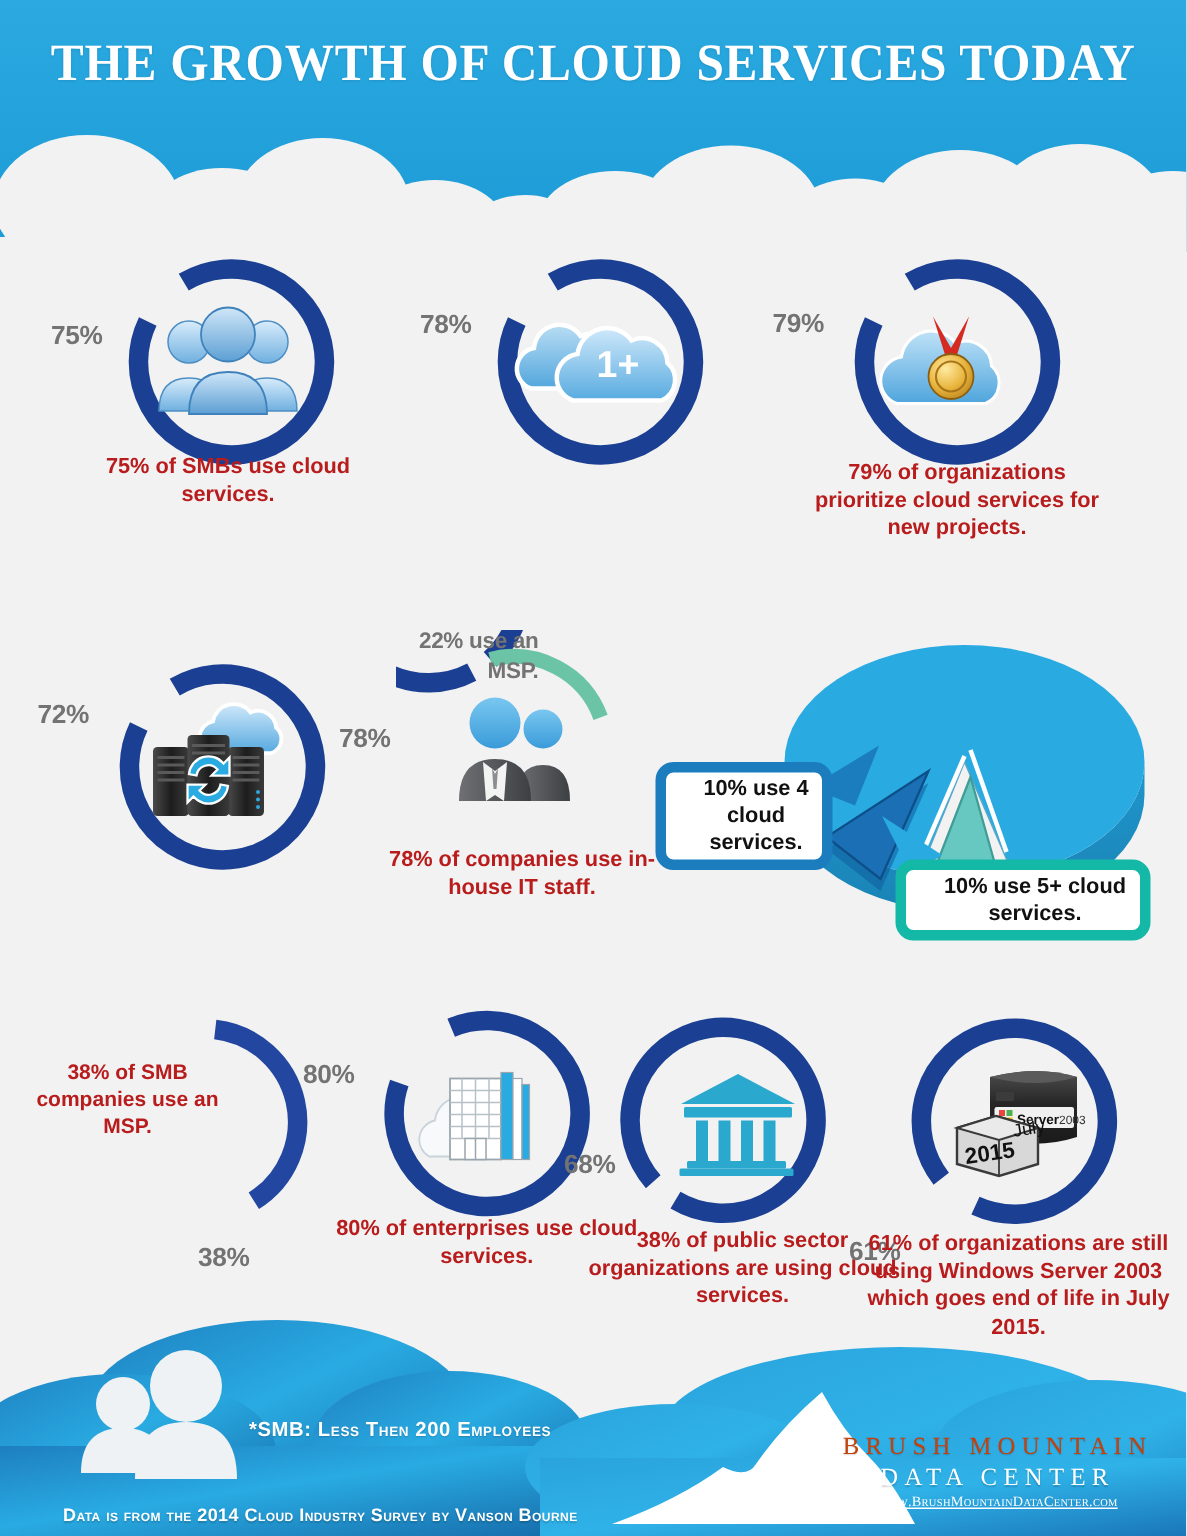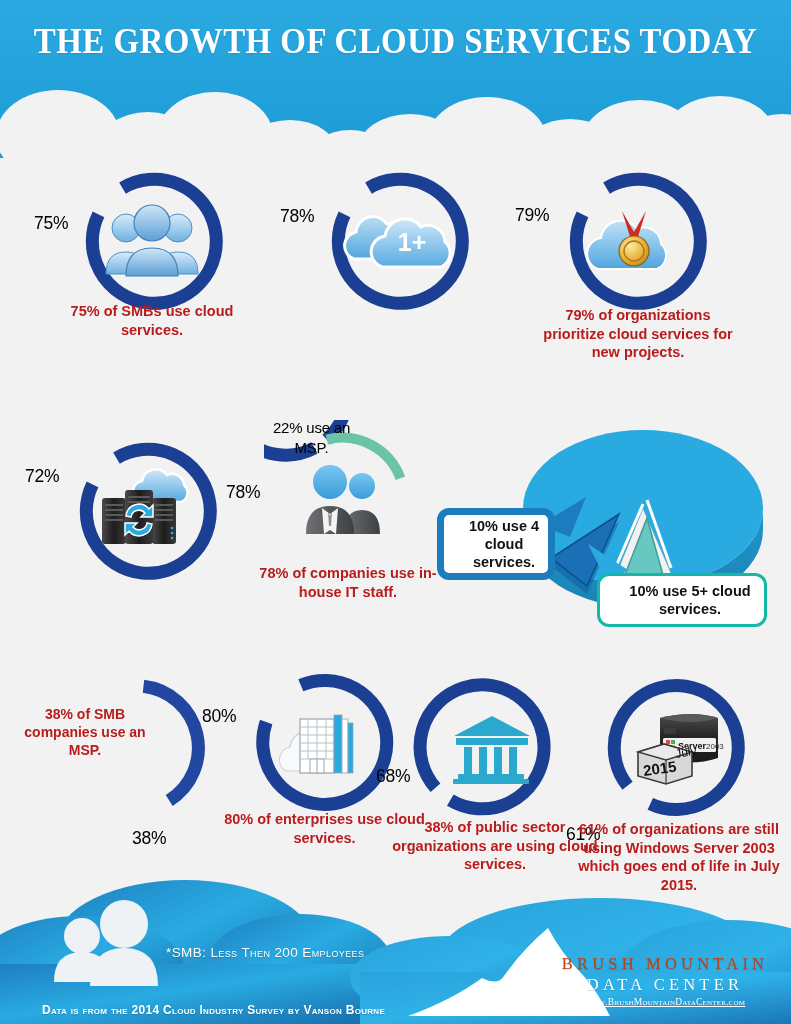--- a/index.html
+++ b/index.html
@@ -30,21 +30,21 @@
     text-shadow:0 1px 2px rgba(0,0,0,0.10);
     white-space:nowrap;
   }
   .header-clouds{position:absolute;left:0;bottom:0;width:791px;height:110px;}
 
   
   .footer{position:absolute;left:0;bottom:0;width:791px;height:160px;}
   .footer-svg{position:absolute;left:0;bottom:0;width:791px;height:160px;}
   .smb-note{
     position:absolute;left:166px;top:945px;
-    color:#ffffff;font-weight:normal;font-size:13.5px;
+    color:#ffffff;font-weight:bold;font-size:13.5px;
     font-variant:small-caps;letter-spacing:0.4px;
     text-shadow:0 1px 1px rgba(0,0,0,0.18);
     white-space:nowrap;z-index:6;
   }
   .source-note{
     position:absolute;left:42px;top:1003px;
     color:#ffffff;font-weight:bold;font-size:12px;
     font-variant:small-caps;letter-spacing:0.3px;
     text-shadow:0 1px 1px rgba(0,0,0,0.18);
     white-space:nowrap;z-index:6;
@@ -69,40 +69,40 @@
   
   .stat{position:absolute;}
   .donut{position:absolute;}
   .donut svg{display:block;}
   .donut-icon{
     position:absolute;left:0;top:0;width:100%;height:100%;
     display:flex;align-items:center;justify-content:center;
     pointer-events:none;
   }
   .pct-label{
-    position:absolute;color:#000000;font-weight:normal;font-size:17.5px;
+    position:absolute;color:#737373;font-weight:bold;font-size:17.5px;
     white-space:nowrap;letter-spacing:-0.2px;
   }
   .pct-label.small{font-size:15px;}
   .caption{
     position:absolute;text-align:center;color:#b91c1c;
     font-weight:bold;font-size:14.5px;line-height:18.5px;
   }
   .caption.inside{font-size:14px;line-height:18px;}
 
   
   .callout{
     position:absolute;background:#ffffff;border-radius:12px;
     font-weight:bold;color:#111;text-align:center;
     display:flex;align-items:center;justify-content:center;
     box-sizing:border-box;
     padding-left:16px;
   }
   .callout.c1{border:7px solid #1B7DBE;font-size:14.5px;line-height:18px;}
-  .callout.c2{border:3px solid #14b8a6;font-size:14.5px;line-height:18px;}
+  .callout.c2{border:7px solid #14b8a6;font-size:14.5px;line-height:18px;}
 
   .pie-wrap{position:absolute;}
 </style>
 </head>
 <body>
 
 <div class="page">
 
   <div class="header">
     <div class="header-title">THE GROWTH OF CLOUD SERVICES TODAY</div>
@@ -279,21 +279,21 @@
           <path d="M48 70 q0-24 18-24 q18 0 18 24 z" fill="url(#gy)"></path>
           <circle cx="34" cy="18" r="17" fill="url(#hd)"></circle>
           <path d="M10 70 q0-28 24-28 q24 0 24 28 z" fill="url(#gy)"></path>
           <path d="M26 44 l8 6 l8-6 l-2 26 l-6 -4 l-6 4 z" fill="#f3f3f3"></path>
           <path d="M32 48 l2 4 l2-4 l-1 14 h-2 z" fill="#8b8d90"></path>
         </svg>
       </div>
     </div>
     <div class="pct-label" style="left:-38px;top:62px;">78%</div>
   </div>
-  <div class="pct-label small" style="left:264px;top:418px;width:95px;text-align:center;line-height:20px;white-space:normal;">22% use an MSP.</div>
+  <div class="pct-label small" style="left:264px;top:418px;width:95px;text-align:right;line-height:20px;white-space:normal;">22% use an MSP.</div>
   <div class="caption" style="left:258px;top:564px;width:180px;">78% of companies use in-house IT staff.</div>
 
   <div class="pie-wrap" style="left:505px;top:400px;width:280px;height:230px;">
     <svg width="280" height="230" viewBox="0 0 280 230">
       <defs>
         <linearGradient id="pieSide" x1="0" y1="0" x2="0" y2="1">
           <stop offset="0" stop-color="#1f96cc"></stop>
             <stop offset="1" stop-color="#1a83b5"></stop>
         </linearGradient>
       </defs>

